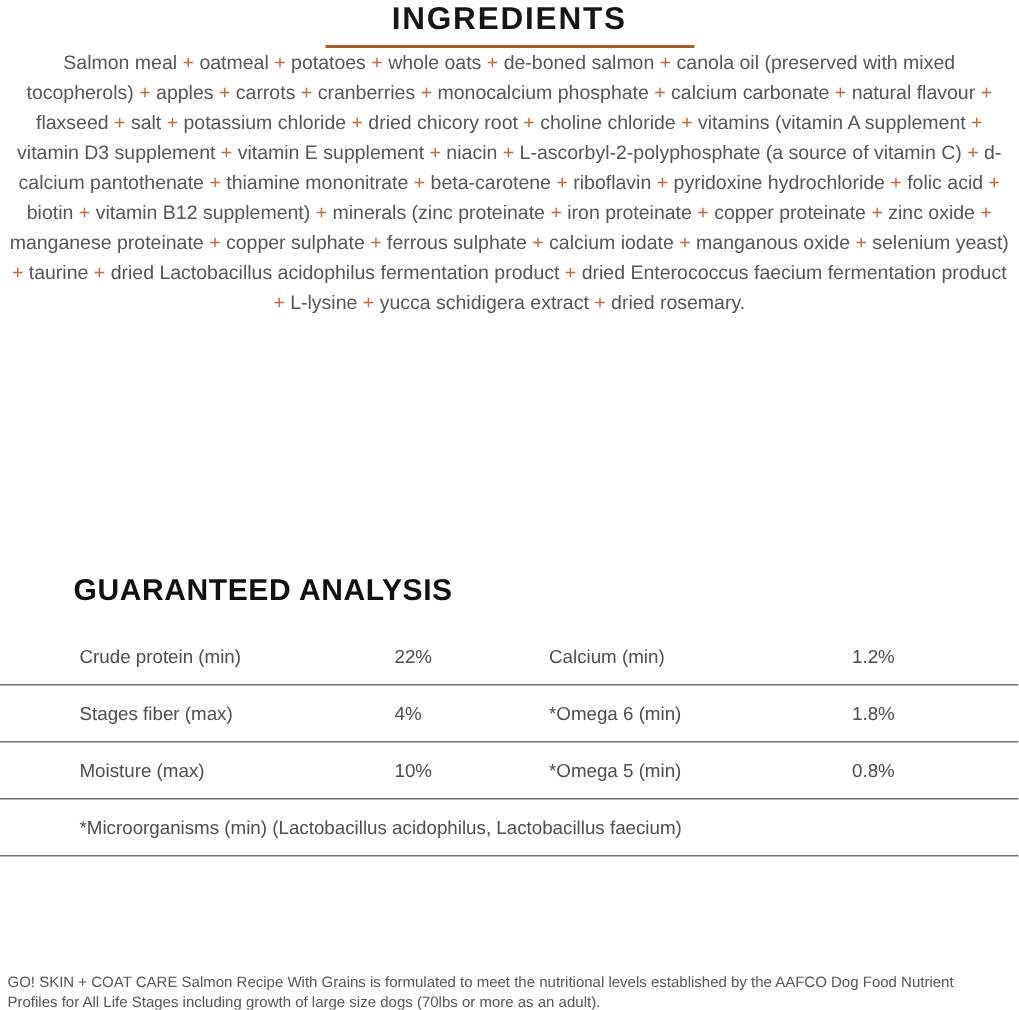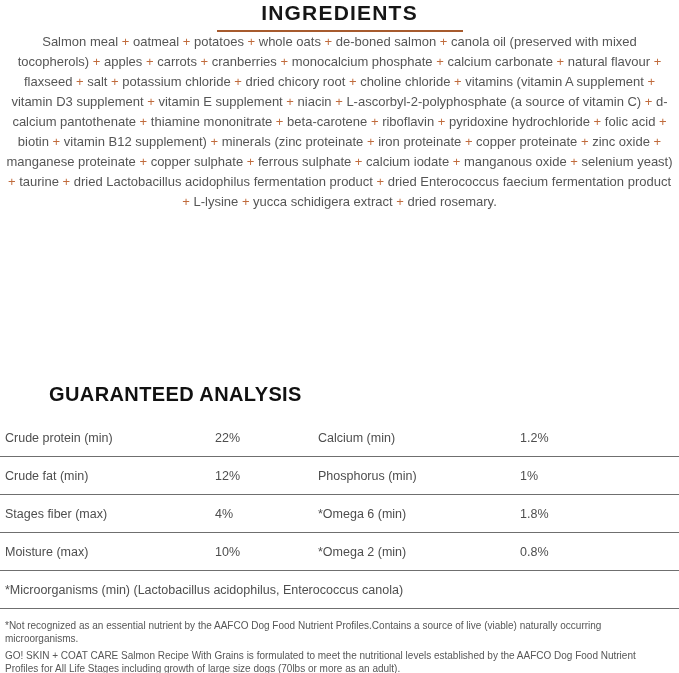--- a/index.html
+++ b/index.html
@@ -15,21 +15,21 @@
   .ingredients { position:absolute; top:32px; left:5px; width:669px; text-align:center;
                  font-size:13px; line-height:20px; color:#565656; }
   .plus { color:#c06b3c; }
 
   .ga-title { position:absolute; top:383px; left:5px; font-size:20px; font-weight:bold;
               letter-spacing:0.4px; color:#111111;margin-left:44px; }
 
   .analysis-table { position:absolute; top:419px; left:0; width:679px; }
   .arow { display:grid; grid-template-columns:215px 55px 48px 202px 144px 15px;
           height:38px; align-items:center; border-bottom:1px solid #6f6f6f;
-          font-size:12.5px; color:#4e4e4e; }
+          font-size:12.5px; color:#4e4e4e;padding-left:48px; }
   .arow .lbl-left { padding-left:5px; }
   .arow .val { }
   .arow.wide { grid-template-columns:520px 144px 15px; }
   .arow.wide .lbl-left { grid-column:1; }
   .arow.wide .val { grid-column:2; }
 
   .footnote-1 { position:absolute; top:619px; left:5px; width:669px;
                 font-size:10px; line-height:13px; color:#565656; }
   .footnote-2 { position:absolute; top:649px; left:5px; width:666px;
                 font-size:10px; line-height:13px; color:#565656; }
@@ -48,41 +48,33 @@
 
   <div class="analysis-table">
       <div class="arow">
         <div class="lbl-left">Crude protein (min)</div>
         <div class="val">22%</div>
         <div class="gap"></div>
         <div class="lbl">Calcium (min)</div>
         <div class="val">1.2%</div>
       </div>
       <div class="arow">
-        <div class="lbl-left">Crude fat (min)</div>
-        <div class="val">12%</div>
-        <div class="gap"></div>
-        <div class="lbl">Phosphorus (min)</div>
-        <div class="val">1%</div>
-      </div>
-      <div class="arow">
         <div class="lbl-left">Stages fiber (max)</div>
         <div class="val">4%</div>
         <div class="gap"></div>
         <div class="lbl">*Omega 6 (min)</div>
         <div class="val">1.8%</div>
       </div>
       <div class="arow">
         <div class="lbl-left">Moisture (max)</div>
         <div class="val">10%</div>
         <div class="gap"></div>
-        <div class="lbl">*Omega 2 (min)</div>
+        <div class="lbl">*Omega 5 (min)</div>
         <div class="val">0.8%</div>
       </div>
       <div class="arow wide">
-        <div class="lbl-left">*Microorganisms (min) (Lactobacillus acidophilus, Enterococcus canola)</div>
+        <div class="lbl-left">*Microorganisms (min) (Lactobacillus acidophilus, Lactobacillus faecium)</div>
       </div>
     </div>
 
-  <p class="footnote-1">*Not recognized as an essential nutrient by the AAFCO Dog Food Nutrient Profiles.Contains a source of live (viable) naturally occurring microorganisms.</p>
   <p class="footnote-2">GO! SKIN + COAT CARE Salmon Recipe With Grains is formulated to meet the nutritional levels established by the AAFCO Dog Food Nutrient Profiles for All Life Stages including growth of large size dogs (70lbs or more as an adult).</p>
 
 </div>
 
 </body></html>

